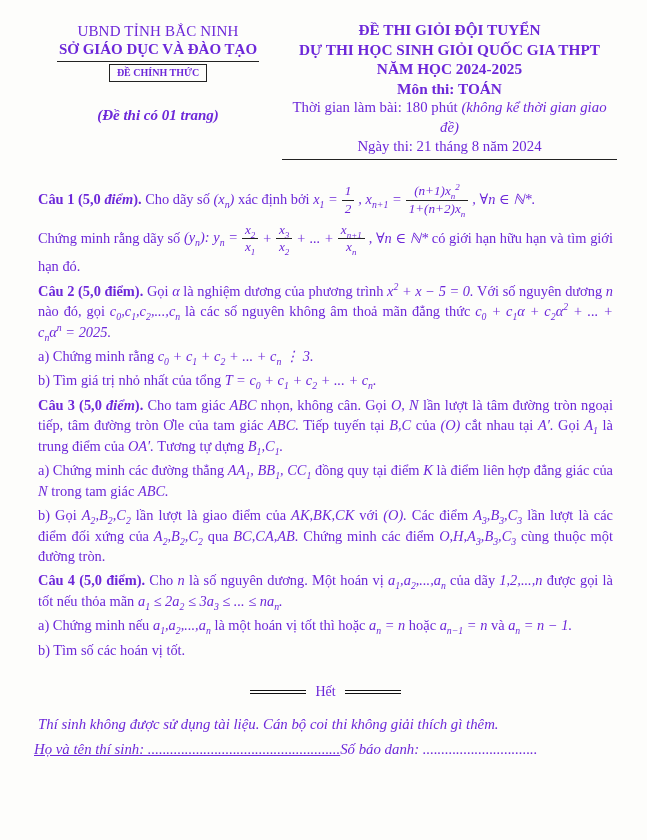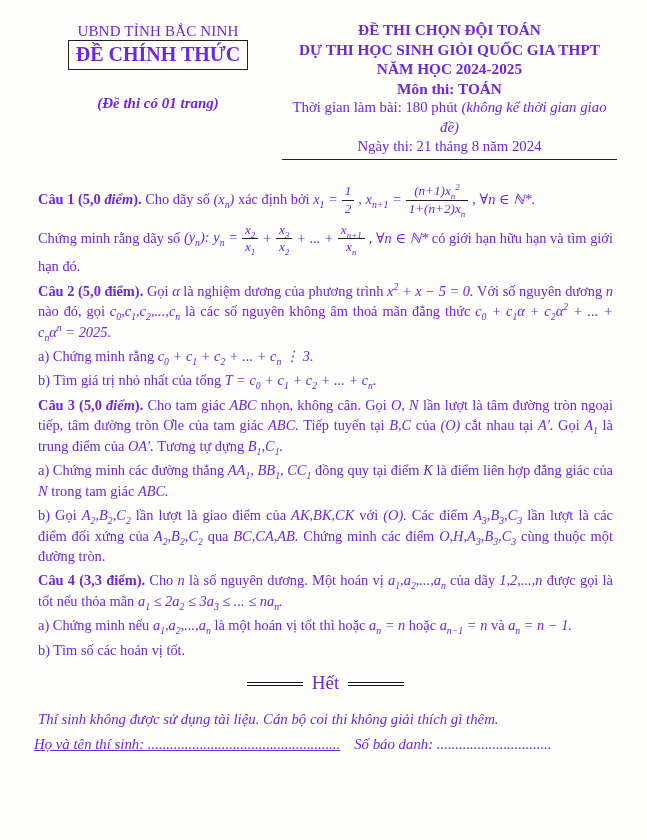--- a/index.html
+++ b/index.html
@@ -15,21 +15,21 @@
 
   
   .header { display: flex; }
   .h-left { width: 248px; text-align: center; padding-top: 3px; flex: none; }
   .h-right { flex: 1; text-align: center; }
 
   .org1 { font-size: 15px; letter-spacing: .2px; }
   .org2 { font-size: 15px; font-weight: bold; display: inline-block;
           border-bottom: 1.6px solid #222; padding: 0 2px 3px; margin-top: 1px; }
   .stamp { display: inline-block; border: 1.6px solid #222; padding: 2px 7px 3px;
-           font-weight: bold; font-size: 20px; }
+           font-weight: bold; font-size: 10px; }
   .pagenote { font-style: italic; font-weight: bold; font-size: 15px; margin-top: 25px; }
 
   .hr1, .hr2, .hr3, .hr4 { font-weight: bold; font-size: 15.3px; line-height: 1.28; }
   .hr5, .hr6 { font-size: 14.8px; line-height: 1.3; text-align: center; }
   .hr5 .it { font-style: italic; }
   .h-rule { border-bottom: 1.7px solid #222; margin-top: 3px; }
 
   
   .doc { margin-top: 23px; font-size: 14.4px; line-height: 1.42; }
   .doc p { margin: 4px; text-align: justify; }
@@ -38,44 +38,47 @@
   .qtitle { font-weight: bold; }
   .m { font-style: italic; }
   sub, sup { font-size: 68%; line-height: 0; }
 
   .frac { display: inline-block; vertical-align: middle; text-align: center;
           margin: 1px 4px; line-height: 1.12; font-size: 13.2px; font-style: italic; }
   .fnum { display: block; border-bottom: 1px solid #222; padding: 0 3px 1px; }
   .fden { display: block; padding: 1px 3px 0; }
 
   
-  .end-divider { text-align: center; margin-top: 10px; font-size: 19px; }
+  .end-divider { text-align: center; margin-top: 22px; font-size: 14px; }
   .dline { display: inline-block; width: 56px; height: 4px;
            border-top: 1.3px solid #111; border-bottom: 1.3px solid #111;
            vertical-align: middle; margin: 0 9px 2px; }
   .footer-note { text-align: center; font-style: italic; font-size: 14.8px; margin-top: 12px !important; }
   .footer-fields { display: flex; font-style: italic; font-size: 14.8px; margin-top: 2px; }
   .footer-fields .fname { flex: none; text-decoration: underline; }
-  .footer-fields .fsbd { flex: none; margin-left: 14px; }
+  .footer-fields .fsbd { flex: none; }
 </style>
 </head>
 <body>
 
 <div class="page">
 
   <div class="header">
     <div class="h-left">
       <div class="org1">UBND TỈNH BẮC NINH</div>
       <div>
+        <span class="org2">SỞ GIÁO DỤC VÀ ĐÀO TẠO</span>
+      </div>
+      <div>
         <span class="stamp">ĐỀ CHÍNH THỨC</span>
       </div>
       <div class="pagenote">(Đề thi có 01 trang)</div>
     </div>
     <div class="h-right">
-      <div class="hr1">ĐỀ THI CHỌN ĐỘI TOÁN</div>
+      <div class="hr1">ĐỀ THI GIỎI ĐỘI TUYỂN</div>
       <div class="hr2">DỰ THI HỌC SINH GIỎI QUỐC GIA THPT</div>
       <div class="hr3">NĂM HỌC 2024-2025</div>
       <div class="hr4">Môn thi: TOÁN</div>
       <div class="hr5"><span>Thời gian làm bài: 180 phút </span><span class="it">(không kể thời gian giao đề)</span></div>
       <div class="hr6">Ngày thi: 21 tháng 8 năm 2024</div>
       <div class="h-rule"></div>
     </div>
   </div>
 
   <div class="doc">
@@ -101,21 +104,21 @@
       <span class="qtitle"><span>Câu 3 (5,0 </span><i>điểm</i><span>).</span></span><span> Cho tam giác </span><i class="m">ABC</i><span> nhọn, không cân. Gọi </span><i class="m">O, N</i><span> lần lượt là tâm đường tròn ngoại tiếp, tâm đường tròn Ơle của tam giác </span><i class="m">ABC.</i><span> Tiếp tuyến tại </span><i class="m">B,C</i><span> của </span><i class="m">(O)</i><span> cắt nhau tại </span><i class="m">A′.</i><span> Gọi </span><i class="m">A<sub>1</sub></i><span> là trung điểm của </span><i class="m">OA′.</i><span> Tương tự dựng </span><i class="m">B<sub>1</sub>,C<sub>1</sub>.</i>
     </p>
     <p class="sub">
       <span>a) Chứng minh các đường thẳng </span><i class="m">AA<sub>1</sub>, BB<sub>1</sub>, CC<sub>1</sub></i><span> đồng quy tại điểm </span><i class="m">K</i><span> là điểm liên hợp đẳng giác của </span><i class="m">N</i><span> trong tam giác </span><i class="m">ABC.</i>
     </p>
     <p class="sub">
       <span>b) Gọi </span><i class="m">A<sub>2</sub>,B<sub>2</sub>,C<sub>2</sub></i><span> lần lượt là giao điểm của </span><i class="m">AK,BK,CK</i><span> với </span><i class="m">(O).</i><span> Các điểm </span><i class="m">A<sub>3</sub>,B<sub>3</sub>,C<sub>3</sub></i><span> lần lượt là các điểm đối xứng của </span><i class="m">A<sub>2</sub>,B<sub>2</sub>,C<sub>2</sub></i><span> qua </span><i class="m">BC,CA,AB.</i><span> Chứng minh các điểm </span><i class="m">O,H,A<sub>3</sub>,B<sub>3</sub>,C<sub>3</sub></i><span> cùng thuộc một đường tròn.</span>
     </p>
 
     <p class="q">
-      <span class="qtitle">Câu 4 (3,3 điểm).</span><span> Cho </span><i class="m">n</i><span> là số nguyên dương. Một hoán vị </span><i class="m">a<sub>1</sub>,a<sub>2</sub>,...,a<sub>n</sub></i><span> của dãy </span><i class="m">1,2,...,n</i><span> được gọi là tốt nếu thỏa mãn </span><i class="m">a<sub>1</sub> ≤ 2a<sub>2</sub> ≤ 3a<sub>3</sub> ≤ ... ≤ na<sub>n</sub>.</i>
+      <span class="qtitle">Câu 4 (5,0 điểm).</span><span> Cho </span><i class="m">n</i><span> là số nguyên dương. Một hoán vị </span><i class="m">a<sub>1</sub>,a<sub>2</sub>,...,a<sub>n</sub></i><span> của dãy </span><i class="m">1,2,...,n</i><span> được gọi là tốt nếu thỏa mãn </span><i class="m">a<sub>1</sub> ≤ 2a<sub>2</sub> ≤ 3a<sub>3</sub> ≤ ... ≤ na<sub>n</sub>.</i>
     </p>
     <p class="sub">
       <span>a) Chứng minh nếu </span><i class="m">a<sub>1</sub>,a<sub>2</sub>,...,a<sub>n</sub></i><span> là một hoán vị tốt thì hoặc </span><i class="m">a<sub>n</sub> = n</i><span>  hoặc </span><i class="m">a<sub>n−1</sub> = n</i><span> và </span><i class="m">a<sub>n</sub> = n − 1.</i>
     </p>
     <p class="sub">
       <span>b) Tìm số các hoán vị tốt.</span>
     </p>
 
     <div class="end-divider">
       <span class="dline"></span><span>Hết</span><span class="dline"></span>

